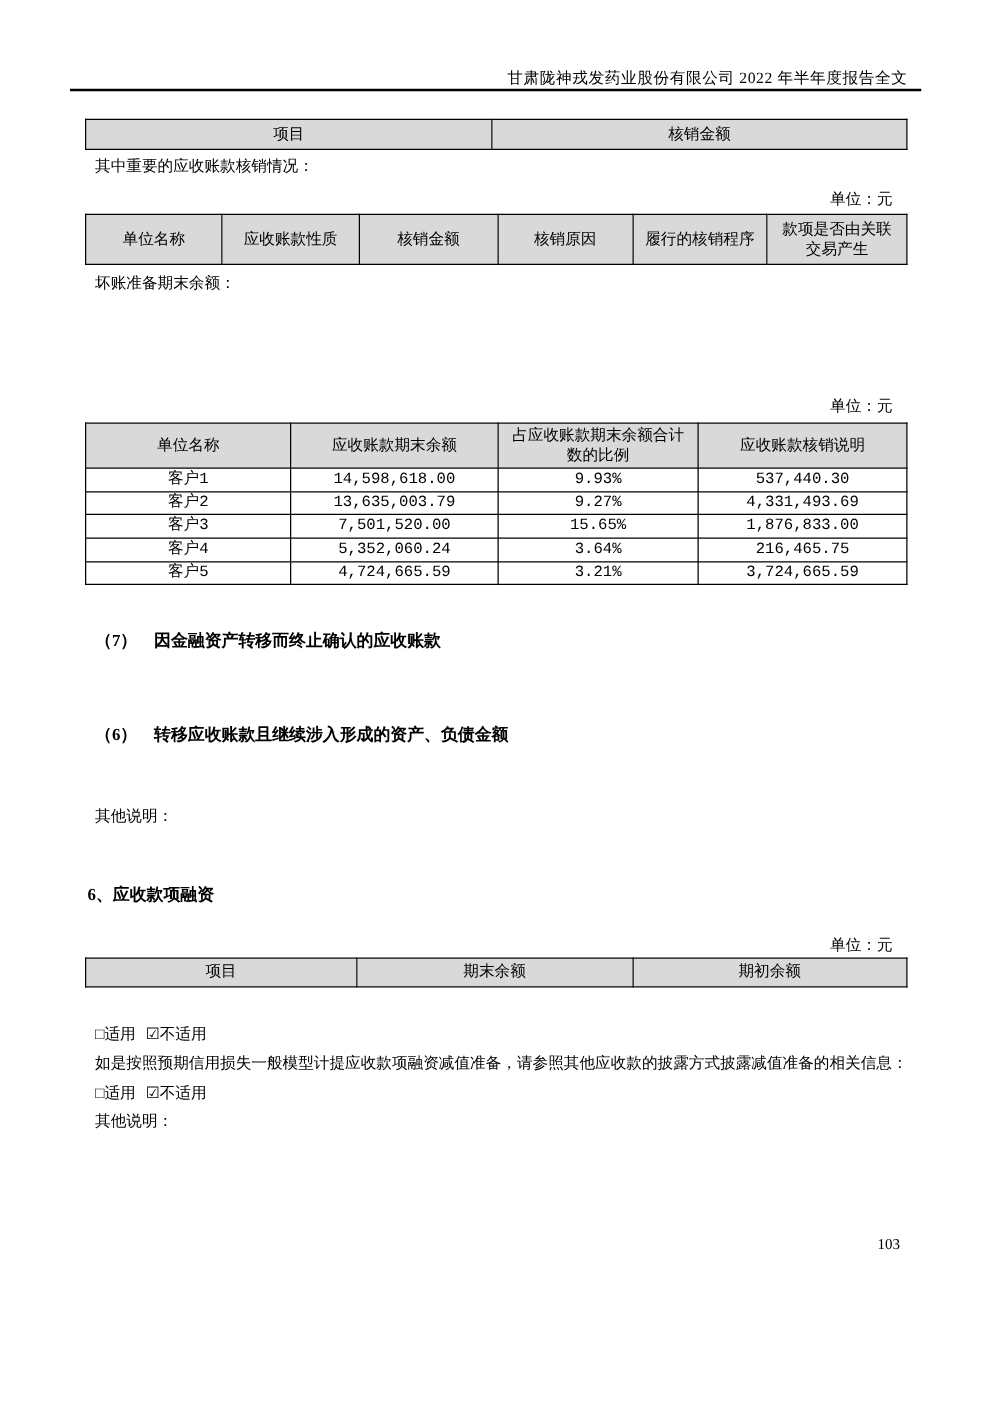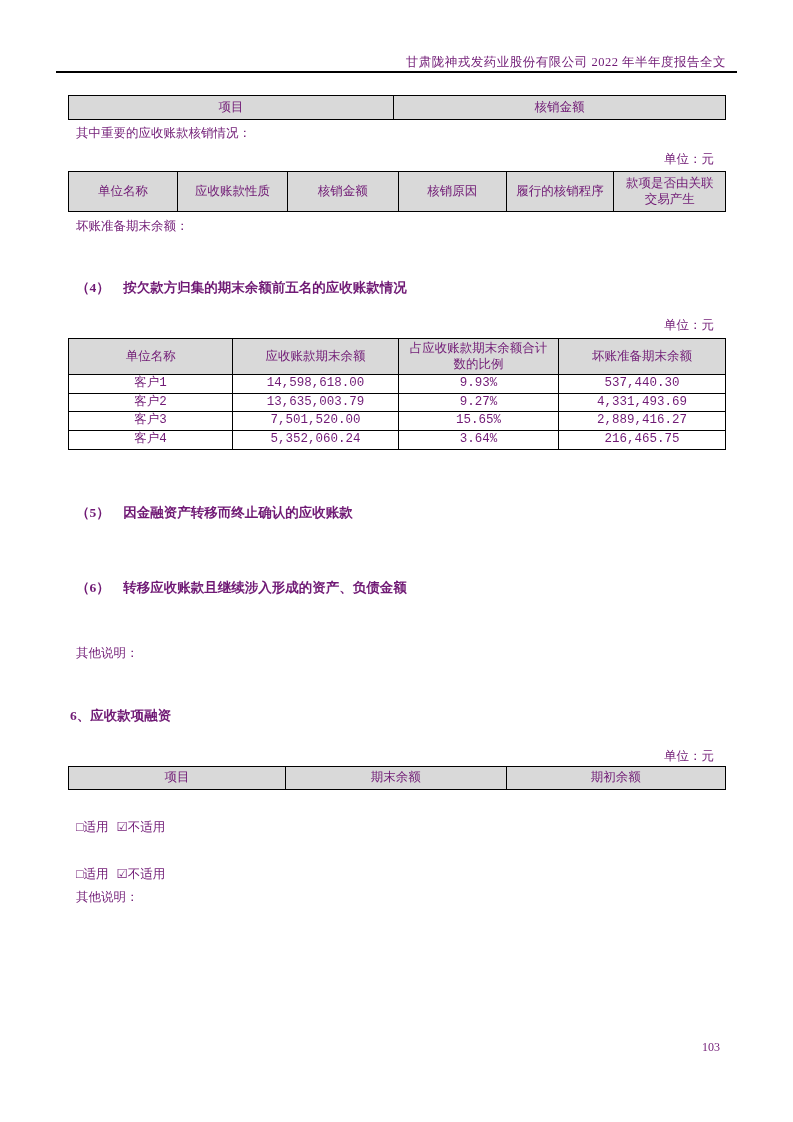--- a/index.html
+++ b/index.html
@@ -2,21 +2,21 @@
 <html><head>
 <meta charset="utf-8">
 <style>
   * { margin:0; padding:0; box-sizing:border-box; }
   html,body { background:#ffffff; }
   .page {
     position:relative;
     width:793px; height:1122px;
     margin:0 auto;
     background:#ffffff;
-    color:#701a75;
+    color:#000000;
     font-family:"Liberation Serif","DejaVu Serif",serif;
     font-size:12.5px;
     overflow:hidden;
   }
   .abs { position:absolute; }
 
   .header-title {
     top:54px; right:67px;
     font-size:12.5px;
     letter-spacing:0.5px;
@@ -69,21 +69,21 @@
     font-weight:bold;
     font-size:13.5px;
     white-space:nowrap;
     font-family:"Liberation Serif","DejaVu Serif",serif;
   }
   .num-heading { left:70px; }
 
   .cb-line span { margin-right:8px; }
 
   .page-number {
-    top:1040px; right:73px;
+    top:988px; right:73px;
     font-size:12px;
   }
 </style>
 </head>
 <body>
 
 <div class="page">
 
   <div class="abs header-title">甘肃陇神戎发药业股份有限公司 2022 年半年度报告全文</div>
   <div class="abs header-rule"></div>
@@ -121,66 +121,71 @@
       <th class="hdr">核销金额</th>
       <th class="hdr">核销原因</th>
       <th class="hdr">履行的核销程序</th>
       <th class="hdr">款项是否由关联交易产生</th>
     </tr>
   </tbody>
     </table>
 
   <div class="abs para" style="top:218px">坏账准备期末余额：</div>
 
-  <div class="abs sec-heading" style="top:279px">（4）　按欠款方归集的期末余额前五名的应收账款情况</div>
 
   <div class="abs unit" style="top:317px">单位：元</div>
 
   <table class="abs tbl tbl-topfive">
     <colgroup>
       <col style="width:25.0%">
         <col style="width:25.2%">
         <col style="width:24.4%">
         <col style="width:25.4%">
     </colgroup>
     <tbody>
         <tr class="hrow">
       <th class="hdr">单位名称</th>
       <th class="hdr">应收账款期末余额</th>
       <th class="hdr">占应收账款期末余额合计数的比例</th>
-      <th class="hdr">坏账准备期末余额</th>
+      <th class="hdr">应收账款核销说明</th>
     </tr>
     <tr class="brow">
       <td class="cell-left">客户1</td>
       <td class="cell-right">14,598,618.00</td>
       <td class="cell-right">9.93%</td>
       <td class="cell-right">537,440.30</td>
     </tr>
     <tr class="brow">
       <td class="cell-left">客户2</td>
       <td class="cell-right">13,635,003.79</td>
       <td class="cell-right">9.27%</td>
       <td class="cell-right">4,331,493.69</td>
     </tr>
     <tr class="brow">
       <td class="cell-left">客户3</td>
       <td class="cell-right">7,501,520.00</td>
       <td class="cell-right">15.65%</td>
-      <td class="cell-right">2,889,416.27</td>
+      <td class="cell-right">1,876,833.00</td>
     </tr>
     <tr class="brow">
       <td class="cell-left">客户4</td>
       <td class="cell-right">5,352,060.24</td>
       <td class="cell-right">3.64%</td>
       <td class="cell-right">216,465.75</td>
     </tr>
-  </tbody>
-    </table>
-
-  <div class="abs sec-heading" style="top:504px">（5）　因金融资产转移而终止确认的应收账款</div>
+    <tr class="brow">
+      <td class="cell-left">客户5</td>
+      <td class="cell-right">4,724,665.59</td>
+      <td class="cell-right">3.21%</td>
+      <td class="cell-right">3,724,665.59</td>
+    </tr>
+  </tbody>
+    </table>
+
+  <div class="abs sec-heading" style="top:504px">（7）　因金融资产转移而终止确认的应收账款</div>
 
   <div class="abs sec-heading" style="top:579px">（6）　转移应收账款且继续涉入形成的资产、负债金额</div>
 
   <div class="abs para" style="top:645px">其他说明：</div>
 
   <div class="abs sec-heading num-heading" style="top:707px">6、应收款项融资</div>
 
   <div class="abs unit" style="top:748px">单位：元</div>
 
   <table class="abs tbl tbl-financing">
@@ -196,20 +201,21 @@
       <th class="hdr">期初余额</th>
     </tr>
   </tbody>
     </table>
 
 
   <div class="abs para cb-line" style="top:819px">
     <span>□适用</span><span>☑不适用</span>
   </div>
 
+  <div class="abs para" style="top:842px">如是按照预期信用损失一般模型计提应收款项融资减值准备，请参照其他应收款的披露方式披露减值准备的相关信息：</div>
 
   <div class="abs para cb-line" style="top:866px">
     <span>□适用</span><span>☑不适用</span>
   </div>
 
   <div class="abs para" style="top:889px">其他说明：</div>
 
   <div class="abs page-number">103</div>
 
 </div>

